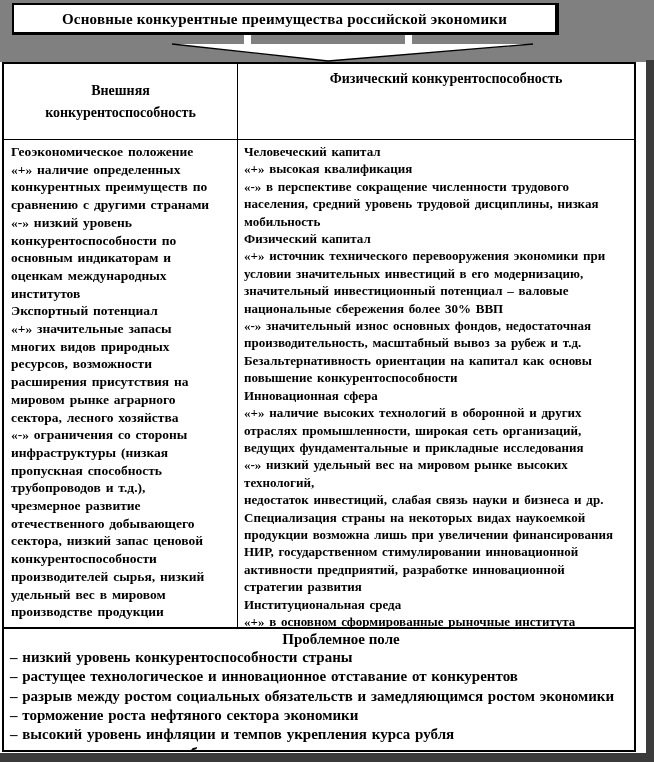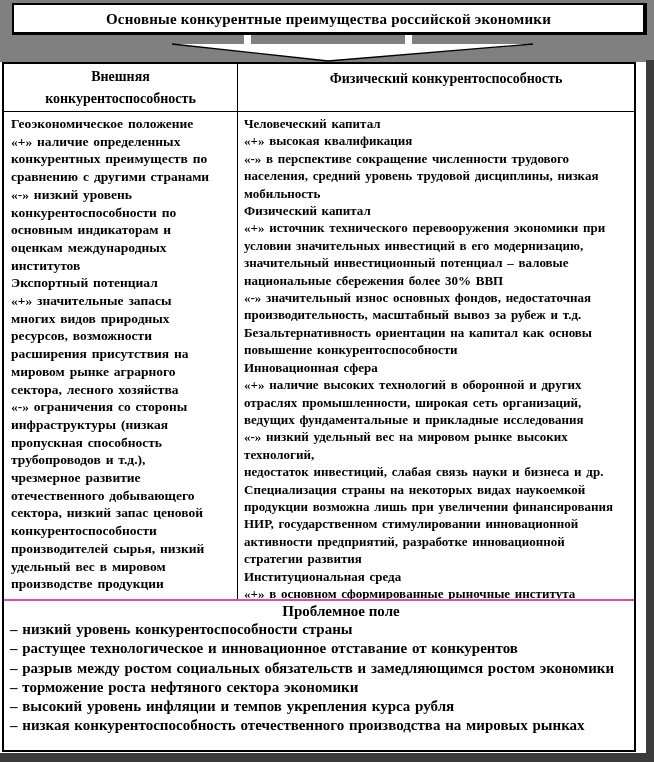--- a/index.html
+++ b/index.html
@@ -7,41 +7,41 @@
   .canvas {
     position:relative; width:654px; height:762px; overflow:hidden;
     background:#ffffff; color:#000;
     font-family:"Liberation Serif","DejaVu Serif",serif; font-weight:bold;
   }
   .band { position:absolute; left:0; top:0; width:654px; height:62px; background:var(--band_gray,#808080); }
   .frame-right { position:absolute; top:60px; right:0; width:8px; height:702px; background:var(--frame_dark,#3b3b3b); }
   .frame-bottom { position:absolute; left:0; bottom:0; width:654px; height:9px; background:var(--frame_dark,#3b3b3b); }
 
   .title-box {
-    position:absolute; left:12px; top:3px; width:635px;
+    position:absolute; left:12px; top:3px; width:547px;
     background:#ffffff; border:2px solid #000;
     border-right-width:4px; border-bottom-width:3px;
     text-align:center; font-size:15px; line-height:18px;
     padding:5px 4px 4px; letter-spacing:.2px;
   }
   .arrow-svg { position:absolute; left:0; top:35px; width:654px; height:27px; display:block; }
 
   .main-table {
     position:absolute; left:2px; top:62px; width:634px; height:690px;
     background:#ffffff; border:2px solid #000;
     display:flex; flex-direction:column;
   }
-  .header-row { display:flex; height:48px; border-bottom:1px solid #000; flex:none;gap:20px; }
+  .header-row { display:flex; height:76px; border-bottom:1px solid #000; flex:none;gap:20px; }
   .cell-left  { width:234px; border-right:1px solid #000; flex:none; }
   .cell-right { flex:1; }
   .hdr { font-size:14px; text-align:center; }
   .hdr-left  { display:flex; align-items:center; justify-content:center; line-height:22px; white-space:pre-line; }
   .hdr-right { padding-top:7px; }
 
-  .body-row { display:flex; height:489px; border-bottom:2px solid #ec4899; flex:none; overflow:hidden; }
+  .body-row { display:flex; height:489px; border-bottom:2px solid #000000; flex:none; overflow:hidden; }
   .body-cell { white-space:pre-line; overflow:hidden; word-spacing:1.5px; }
   .body-left  { padding:3px 4px 0 7px; font-size:13.5px; line-height:17.7px; }
   .body-right { padding:3px 2px 0 6px; font-size:13px;  line-height:17.4px; }
 
   .problem-row { flex:1; overflow:hidden; }
   .problem-title { text-align:center; font-size:15px; line-height:18px; padding-top:1px;margin-left:44px; }
   .problem-items { padding-left:6px; font-size:15px; line-height:19.3px; white-space:pre-line; word-spacing:1px; }
 </style>
 </head>
 <body>

